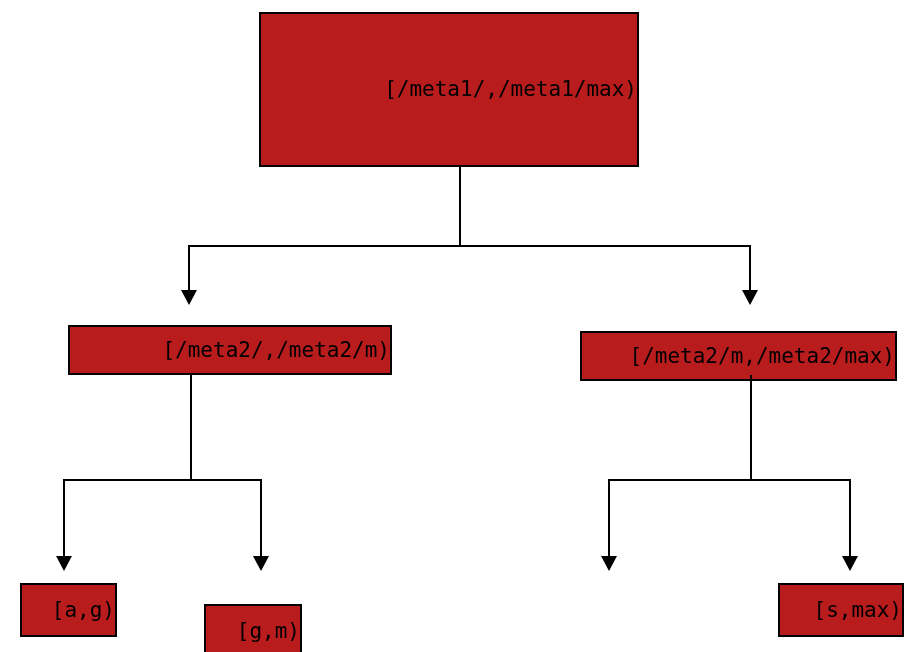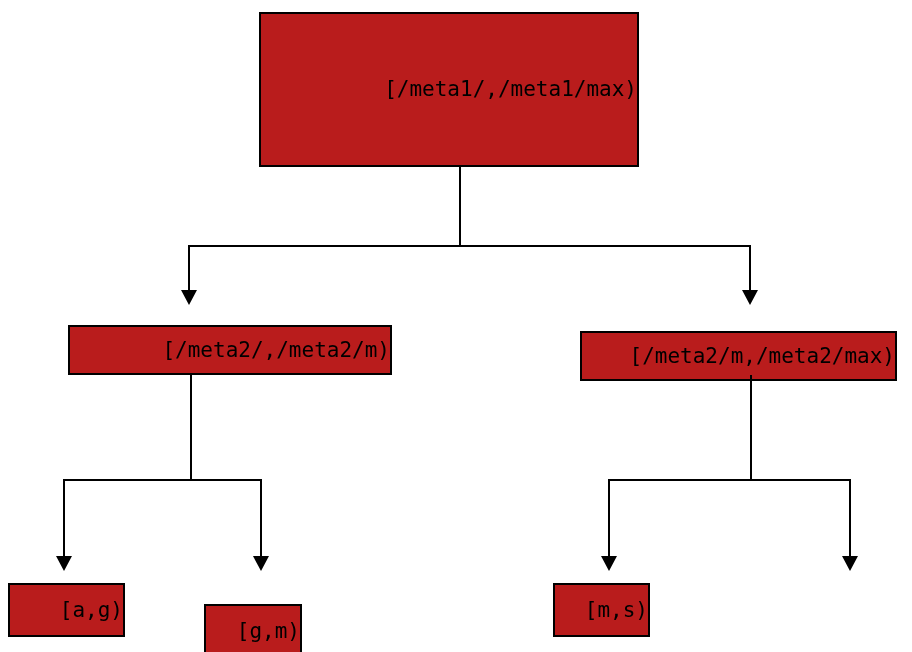--- a/index.html
+++ b/index.html
@@ -85,26 +85,26 @@
   <div class="edge-v" style="left:260px; top:479px; height:78px;"></div>
   <div class="arrowhead" style="left:253px; top:556px;"></div>
 
   <div class="edge-v" style="left:750px; top:375px; height:106px;"></div>
   <div class="edge-h" style="left:608px; top:479px; width:243px;"></div>
   <div class="edge-v" style="left:608px; top:479px; height:78px;"></div>
   <div class="arrowhead" style="left:601px; top:556px;"></div>
   <div class="edge-v" style="left:849px; top:479px; height:78px;"></div>
   <div class="arrowhead" style="left:842px; top:556px;"></div>
 
-  <div class="node leaf-node" style="left:8px; top:583px; width:117px; height:54px;">
+  <div class="node leaf-node" style="left:20px; top:583px; width:97px; height:54px;">
     <span class="node-label">[a,g)</span>
   </div>
 
   <div class="node leaf-node" style="left:204px; top:604px; width:98px; height:54px;">
     <span class="node-label">[g,m)</span>
   </div>
 
-  <div class="node leaf-node" style="left:553px; top:583px; width:97px; height:54px;">
-    <span class="node-label">[m,s)</span>
+
+  <div class="node leaf-node" style="left:778px; top:583px; width:126px; height:54px;">
+    <span class="node-label">[s,max)</span>
   </div>
-
 
 </div>
 
 </body></html>

